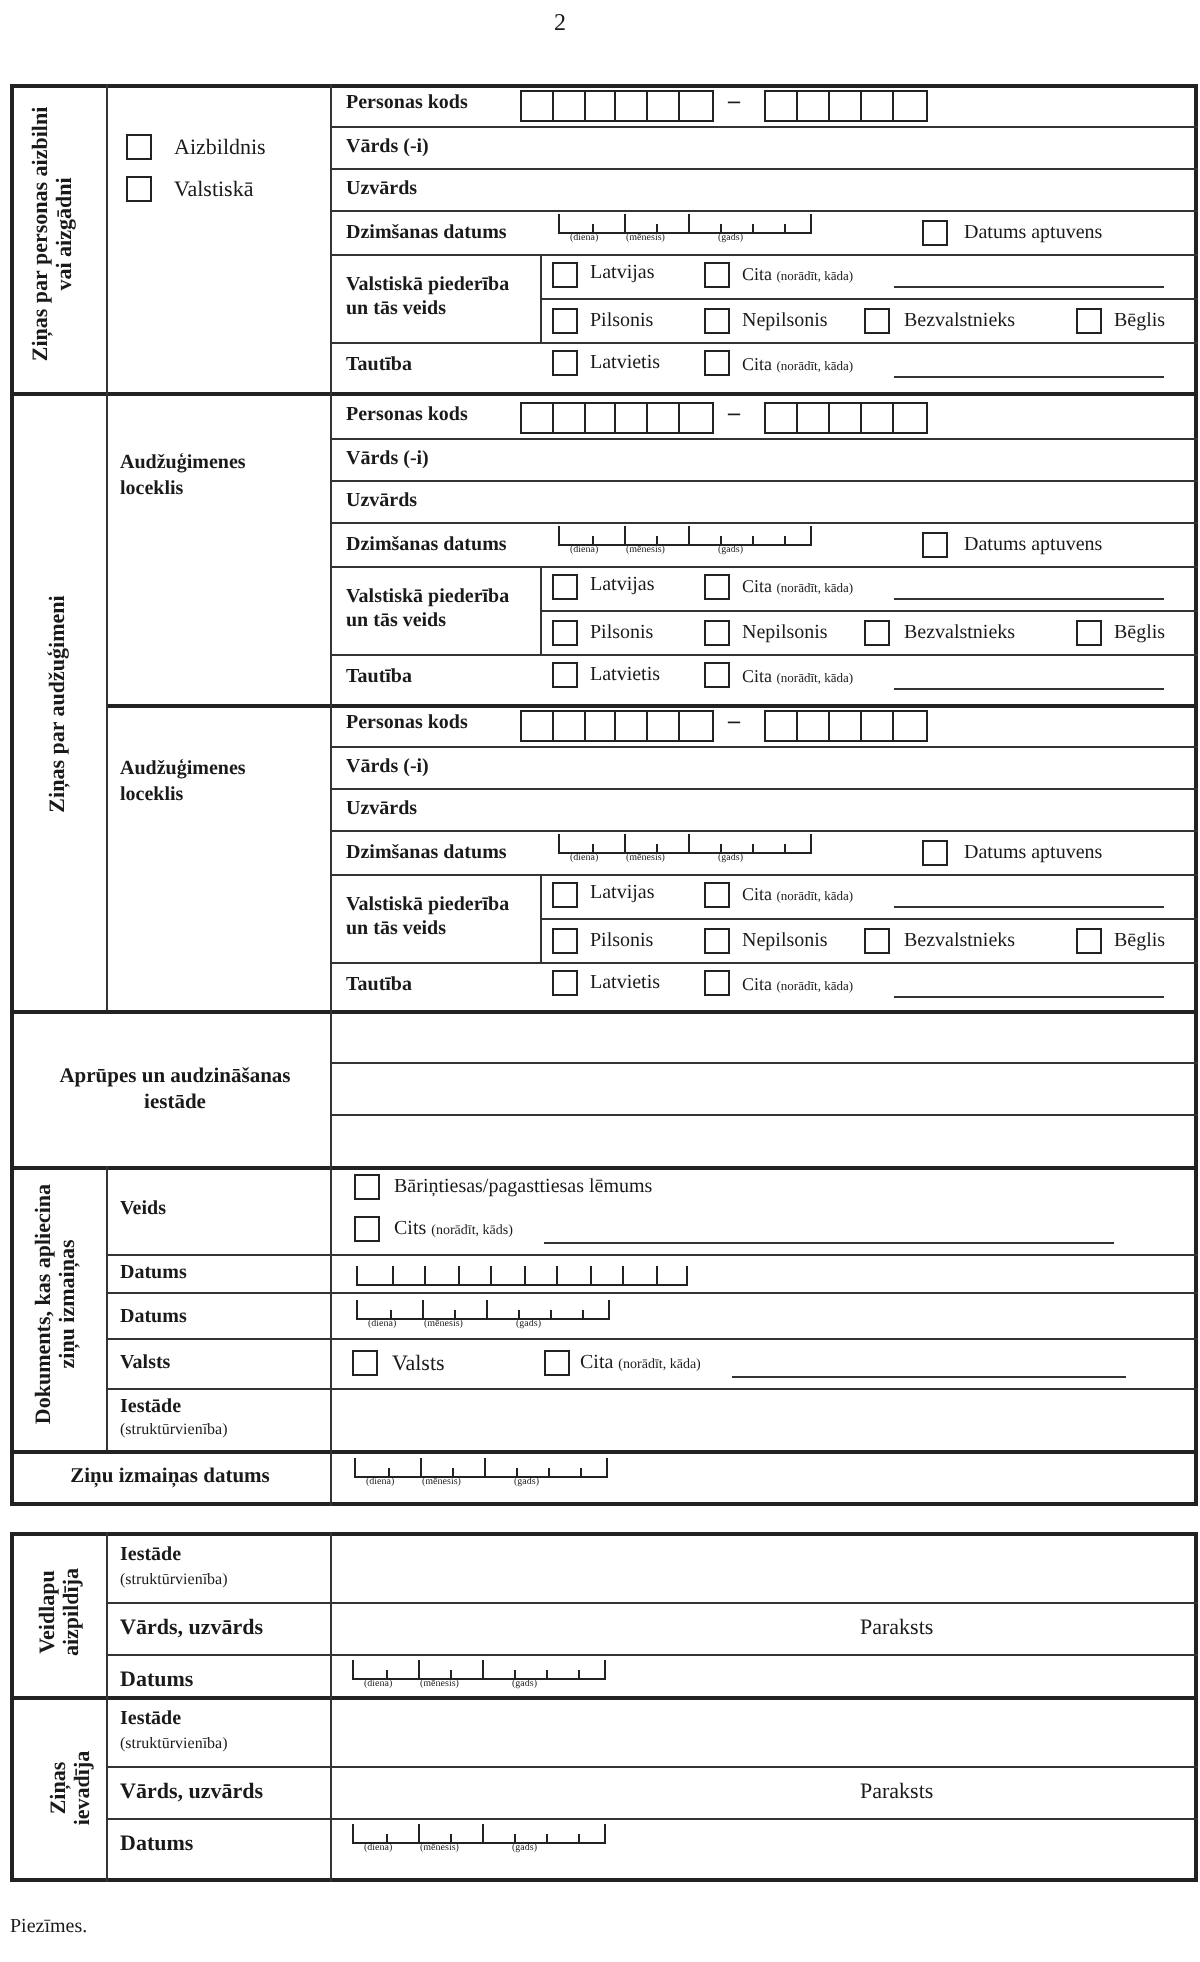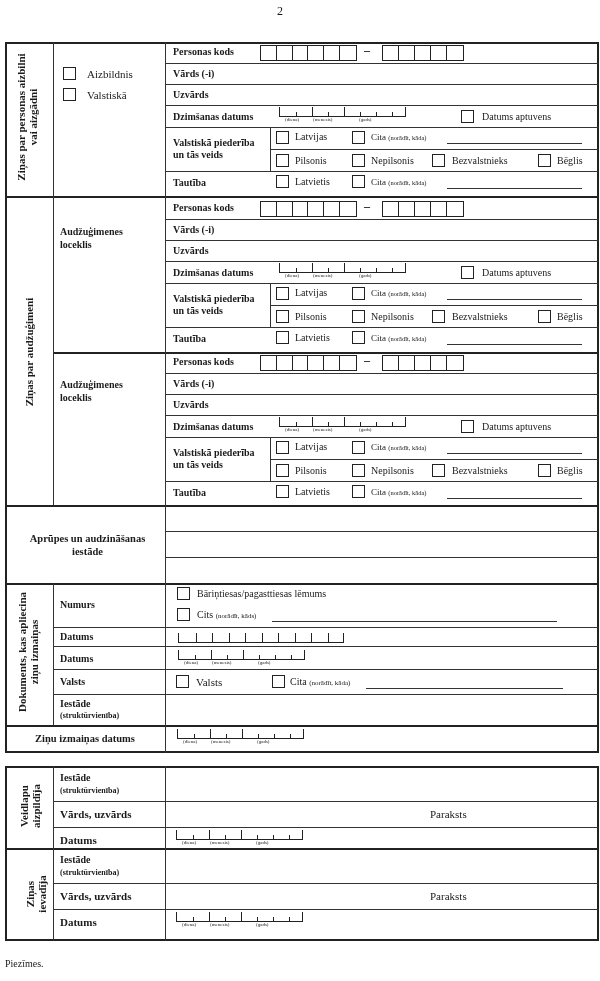--- a/index.html
+++ b/index.html
@@ -4,21 +4,21 @@
 <style>
   html,body{margin:0;padding:0;background:#fff;}
   body{width:600px;height:981px;position:relative;overflow:hidden;font-family:"Liberation Serif","DejaVu Serif",serif;color:#1a1a1a;}
   .abs{position:absolute;}
   .pagenum{left:270px;top:4px;width:20px;text-align:center;font-size:12px;}
   .hl{position:absolute;height:0;border-top:1px solid #333;}
   .hl.thick{border-top:2px solid #222;}
   .vl{position:absolute;width:0;border-left:1px solid #333;}
   .box{position:absolute;border:2px solid #222;box-sizing:border-box;}
   .lbl{position:absolute;font-size:10px;font-weight:bold;white-space:nowrap;}
-  .lbl small{font-weight:bold;font-size:8px;}
+  .lbl small{font-weight:normal;font-size:8px;}
   .txt{position:absolute;font-size:10px;white-space:nowrap;}
   .vert{position:absolute;font-size:11px;font-weight:bold;text-align:center;transform:rotate(-90deg);transform-origin:center center;white-space:nowrap;line-height:12px;}
   .cb{position:absolute;width:11px;height:11px;border:1px solid #222;box-sizing:border-box;background:#fff;}
   .cb.big{width:13px;height:13px;}
   .pk{position:absolute;height:16px;display:flex;border:1px solid #222;box-sizing:border-box;}
   .pk span{width:16px;border-right:1px solid #222;box-sizing:border-box;}
   .pk span:last-child{border-right:none;}
   .dash{position:absolute;font-size:12px;font-weight:bold;}
   .datebar{position:absolute;height:10px;border:1px solid #222;border-top:none;box-sizing:border-box;}
   .tick{position:absolute;bottom:0;width:0;border-left:1px solid #222;}
@@ -76,21 +76,21 @@
 
 <div class="vert" style="left:-42px;top:639px;width:142px;height:26px;">
   <div>Dokuments, kas apliecina</div>
     <div>ziņu izmaiņas</div>
 </div>
 <div class="hl" style="left:53px;top:627px;width:546px;"></div>
 <div class="hl" style="left:53px;top:646px;width:546px;"></div>
 <div class="hl" style="left:53px;top:669px;width:546px;"></div>
 <div class="hl" style="left:53px;top:694px;width:546px;"></div>
 
-<div class="lbl" style="left:60px;top:599px;">Numurs</div>
+<div class="lbl" style="left:60px;top:599px;">Veids</div>
 <div class="cb big" style="left:177px;top:587px;"></div>
 <div class="txt" style="left:197px;top:588px;">Bāriņtiesas/pagasttiesas lēmums</div>
 <div class="cb big" style="left:177px;top:608px;"></div>
 <div class="txt" style="left:197px;top:609px;"><span>Cits</span> <small style="font-size:7px">(norādīt, kāds)</small></div>
 <div class="uline" style="left:272px;top:621px;width:285px;"></div>
 
 <div class="lbl" style="left:60px;top:631px;">Datums</div>
 <div class="datebar" style="left:178px;top:633px;width:166px;" id="numbar">
     <div class="tick" style="left: 16.5px; height: 9px;"></div>
     <div class="tick" style="left: 33px; height: 9px;"></div>

